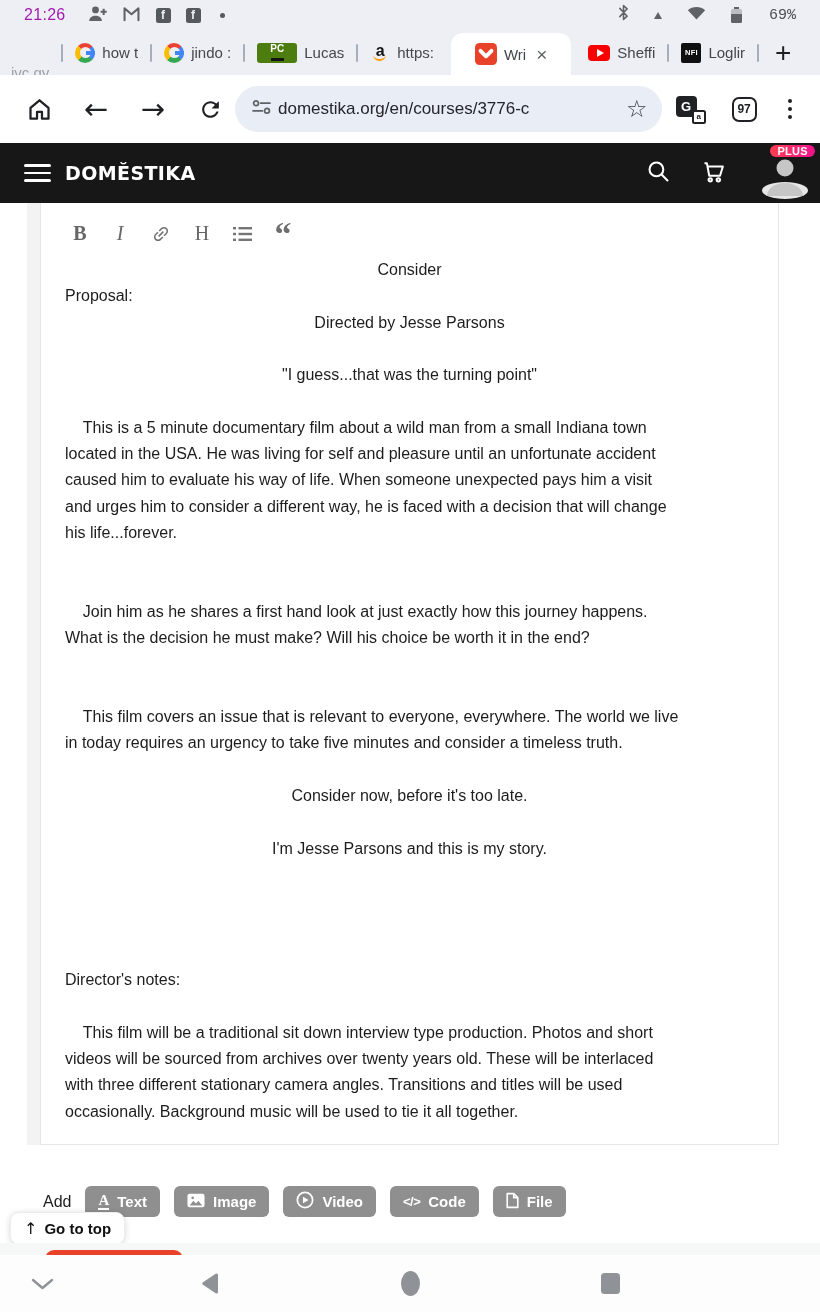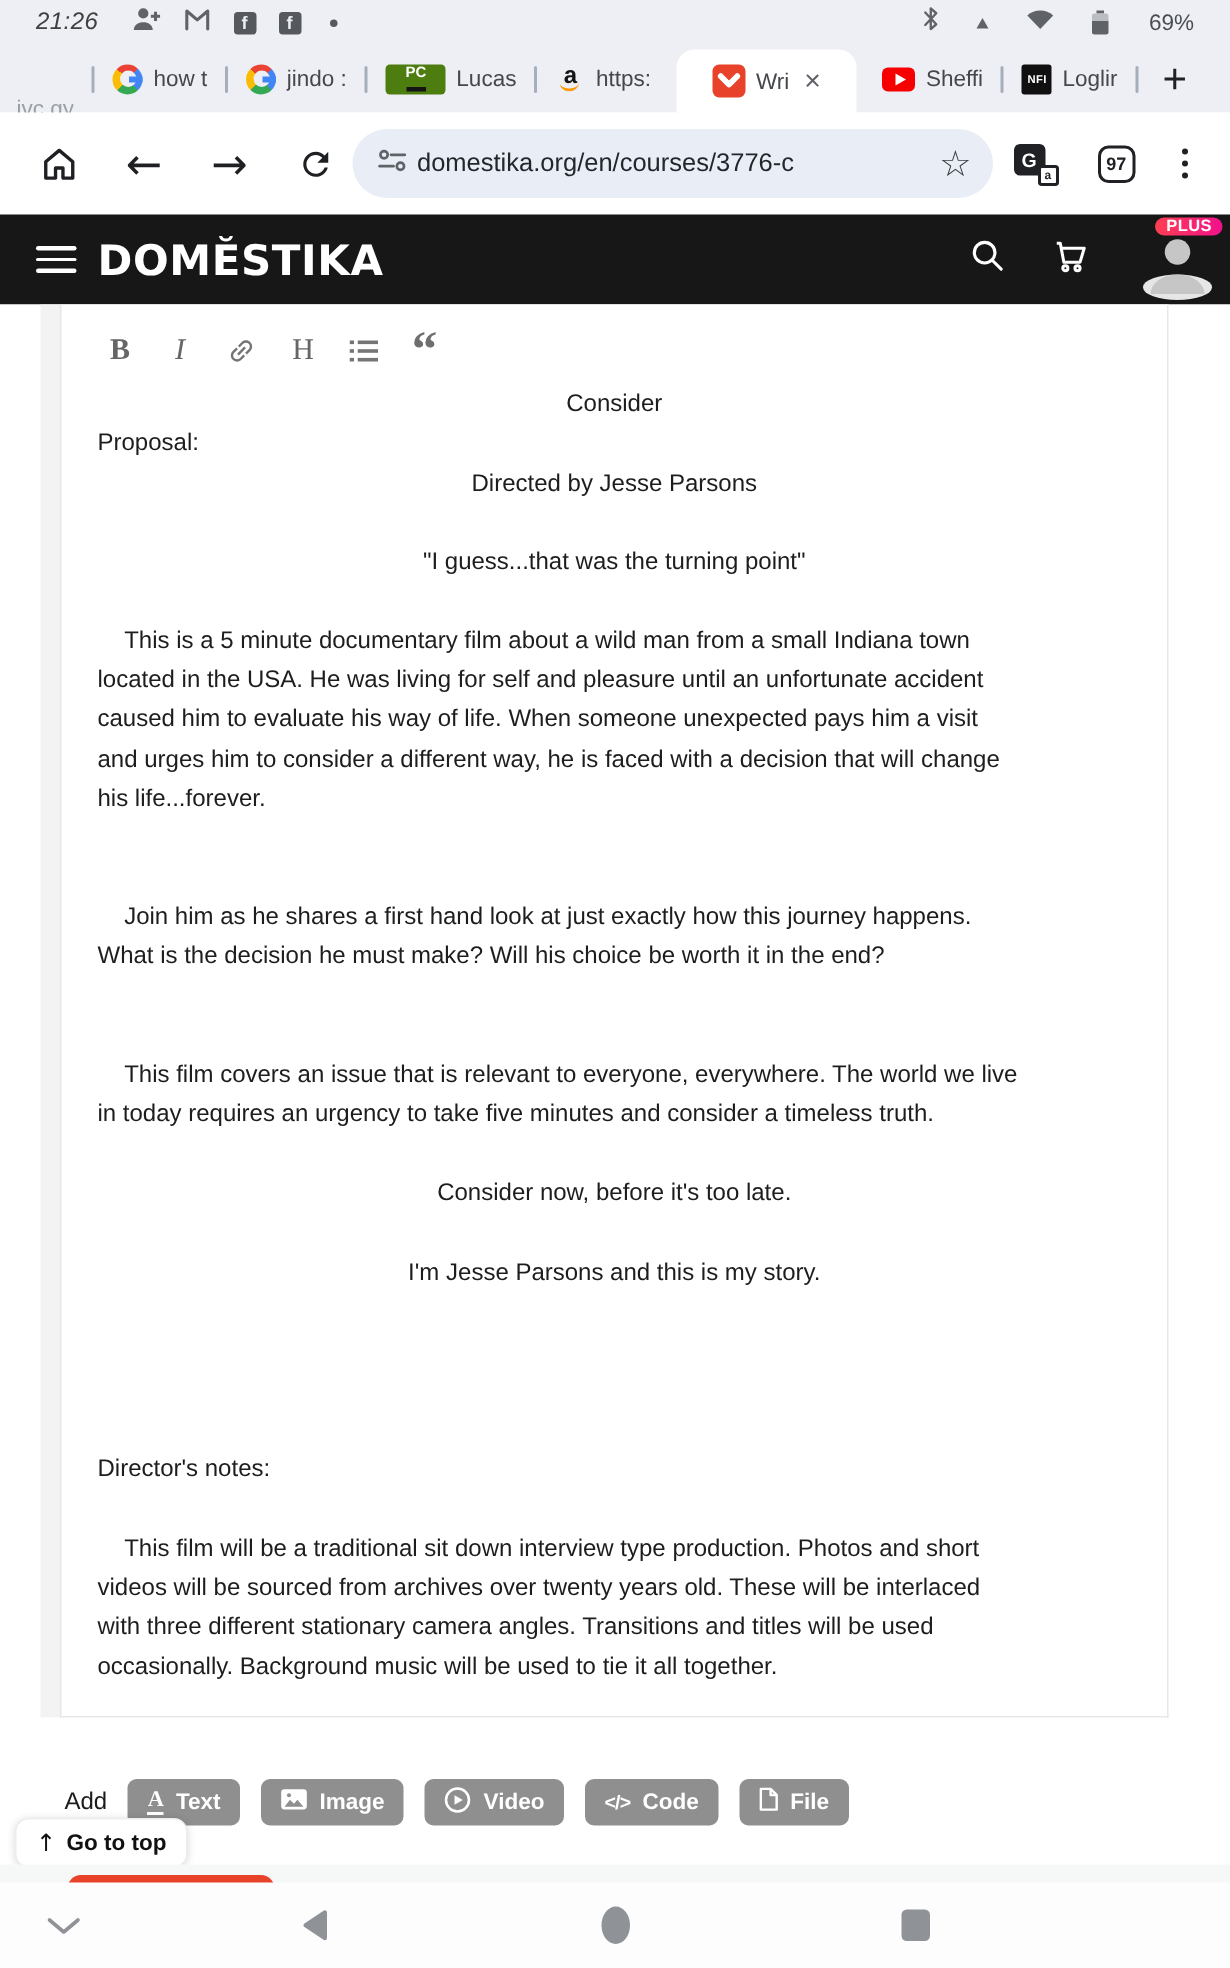--- a/index.html
+++ b/index.html
@@ -5,23 +5,23 @@
   * { box-sizing: border-box; margin: 0; padding: 0; }
   html,body { width:820px; height:1312px; }
   body {
     font-family: "Liberation Sans", "DejaVu Sans", sans-serif;
     background:#fff; position:relative; overflow:hidden; color:#202020;
   }
 
   
   .status-bar{ position:absolute; top:0; left:0; width:820px; height:30px;
     background:#edeff4; display:flex; align-items:center; padding:0 24px; }
-  .sb-time{ font-size:16px; color:#404040; letter-spacing:.3px;font-style:italic; }
+  .sb-time{ font-size:16px; color:#a21caf; letter-spacing:.3px; }
   .sb-left{ display:flex; align-items:center; gap:15px; margin-left:22px; }
-  .sb-right{ margin-left:auto; display:flex; align-items:center; gap:25px; }
+  .sb-right{ margin-left:auto; display:flex; align-items:center; gap:25px;font-family:Liberation Mono, monospace; }
   .fb-sq{ width:15px; height:15px; background:#55595e; border-radius:2.5px; color:#edeff4;
     font-weight:bold; font-size:12px; display:grid; place-items:center; line-height:1; }
   .sb-dot{ width:5px; height:5px; border-radius:50%; background:#55595e; margin-left:4px;}
   .tri-up{ width:0; height:0; border-left:4.5px solid transparent; border-right:4.5px solid transparent;
     border-bottom:7.5px solid #5f6368; }
   .battery{ display:flex; flex-direction:column; align-items:center; }
   .battery .nub{ width:5px; height:2px; background:#5f6368; }
   .battery .cell{ width:11px; height:14px; border-radius:1.5px;
     background:linear-gradient(to top,#5f6368 62%,#babec3 62%); }
   .sb-batt-text{ font-size:15px; color:#494d52; margin-left:2px; }
@@ -78,21 +78,21 @@
     display:grid; place-items:center; font-size:12px; font-weight:bold; color:#202124; flex:none; }
   .kebab{ display:flex; flex-direction:column; gap:3.4px; padding:2px 6px; }
   .kebab i{ width:4.4px; height:4.4px; border-radius:50%; background:#202124; }
   .bb-right-gap{ width:25px; flex:none; }
 
   
   .site-header{ position:absolute; top:143px; left:0; width:820px; height:60px; background:#171717;
     display:flex; align-items:center; padding:0 12px 0 24px; }
   .hamburger{ width:27px; display:flex; flex-direction:column; gap:4.6px; margin-right:14px; }
   .hamburger i{ height:2.8px; background:#fff; border-radius:2px; }
-  .site-logo{ color:#fff; font-size:28px; font-weight:800; letter-spacing:.4px;
+  .site-logo{ color:#fff; font-size:19px; font-weight:800; letter-spacing:.4px;
     font-family:"DejaVu Sans", sans-serif; }
   .sh-right{ margin-left:auto; display:flex; align-items:center; gap:29px; }
   .avatar-wrap{ position:relative; width:46px; height:46px; margin-left:6px; }
   .avatar{ width:46px; height:46px; border-radius:50%; background:#e6e6e6; overflow:hidden; }
   .plus-badge{ position:absolute; top:-5px; right:-7px; padding:0 7px; border-radius:10px;
     background:linear-gradient(95deg,#ff4050,#f1108e); color:#fff; font-size:11px; font-weight:700;
     letter-spacing:.3px; }
 
   
   .page{ position:absolute; top:203px; left:0; width:820px; height:1109px; background:#fff; }

